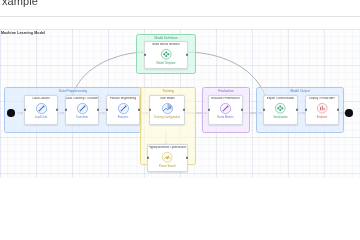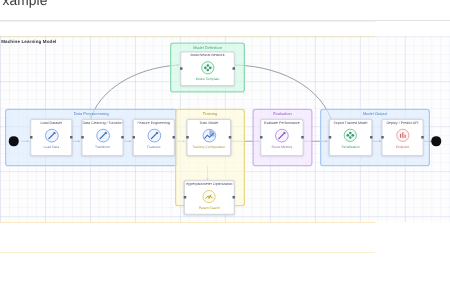--- a/index.html
+++ b/index.html
@@ -4,21 +4,21 @@
 <style>
   * { box-sizing: border-box; margin: 0; padding: 0; }
   html, body {
     width: 360px; height: 202px;
     background: #ffffff;
     font-family: "Liberation Sans", sans-serif;
     overflow: hidden;
   }
 
   
-  #app { position: relative; width: 300px; height: 202px; background:#eab308; }
+  #app { position: relative; width: 300px; height: 202px; background:#d946ef; }
 
   #topbar {
     position: absolute; left:0; top:0; width:360px; height:17px;
     background:#ffffff;
     border-bottom:1px solid #e2e2e4;
   }
   #page-title {
     position:absolute; left:2px; top:-5px;
     font-size:11px; color:#3b3b40; letter-spacing:.1px;
     white-space:nowrap;

